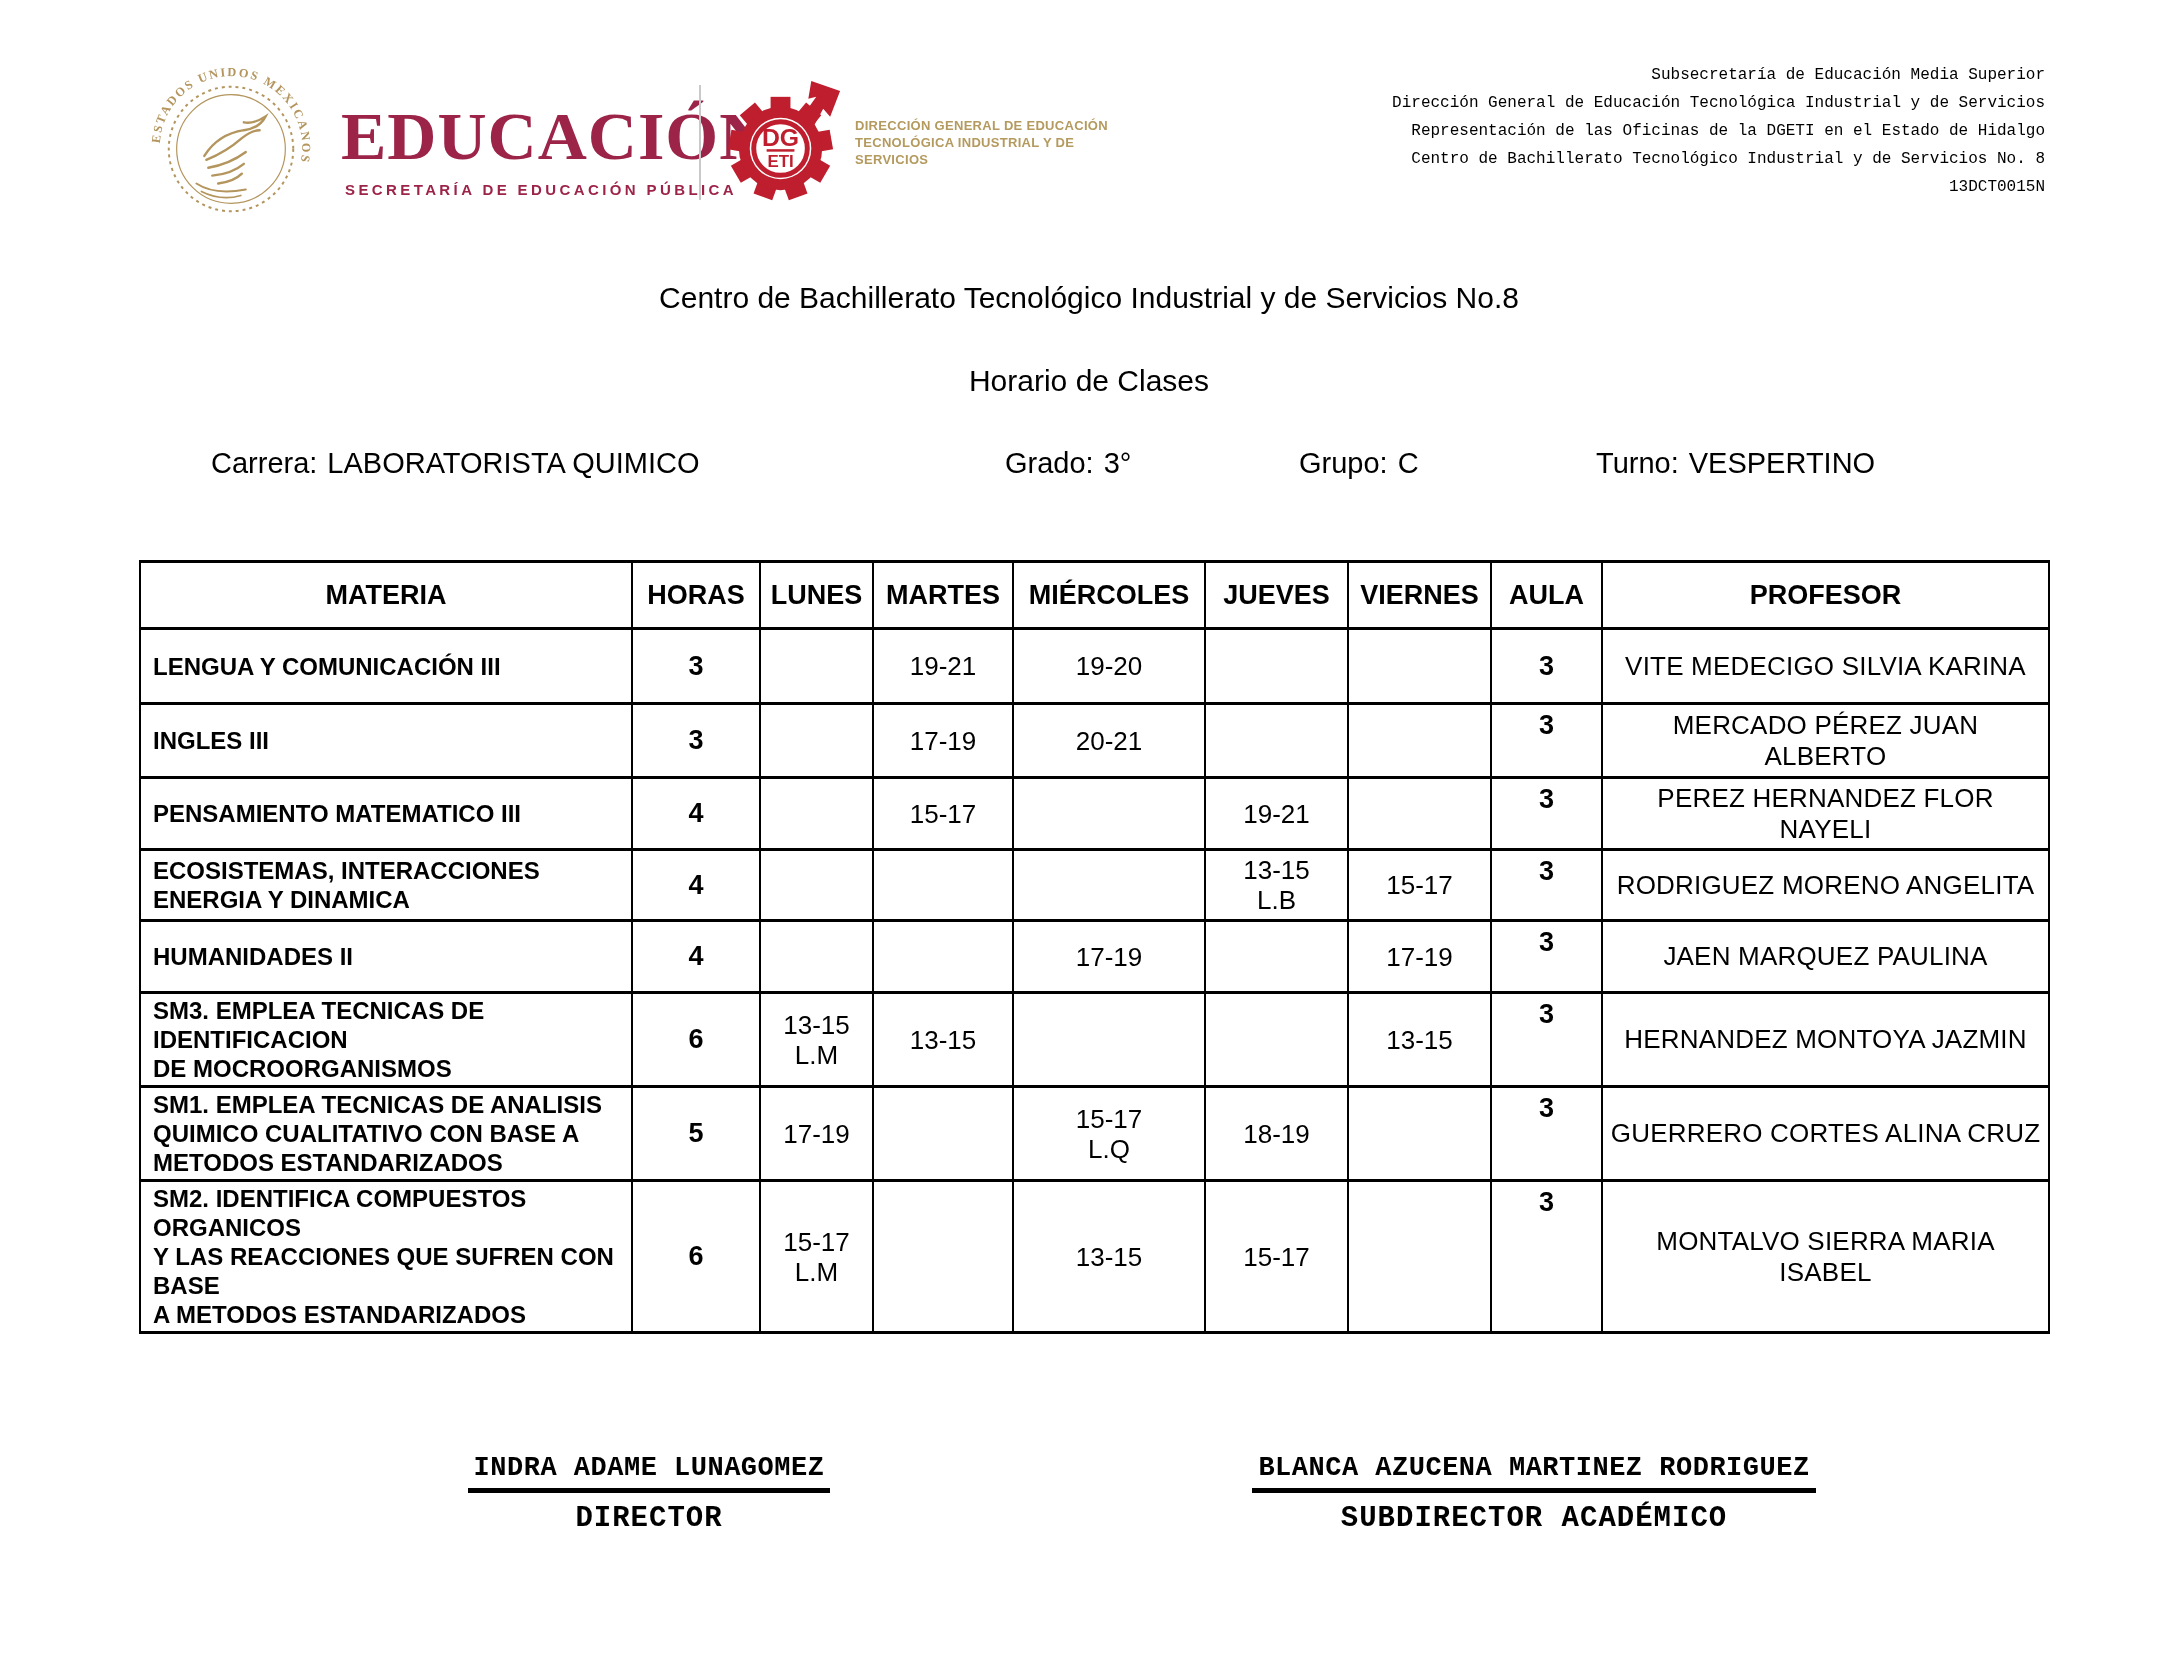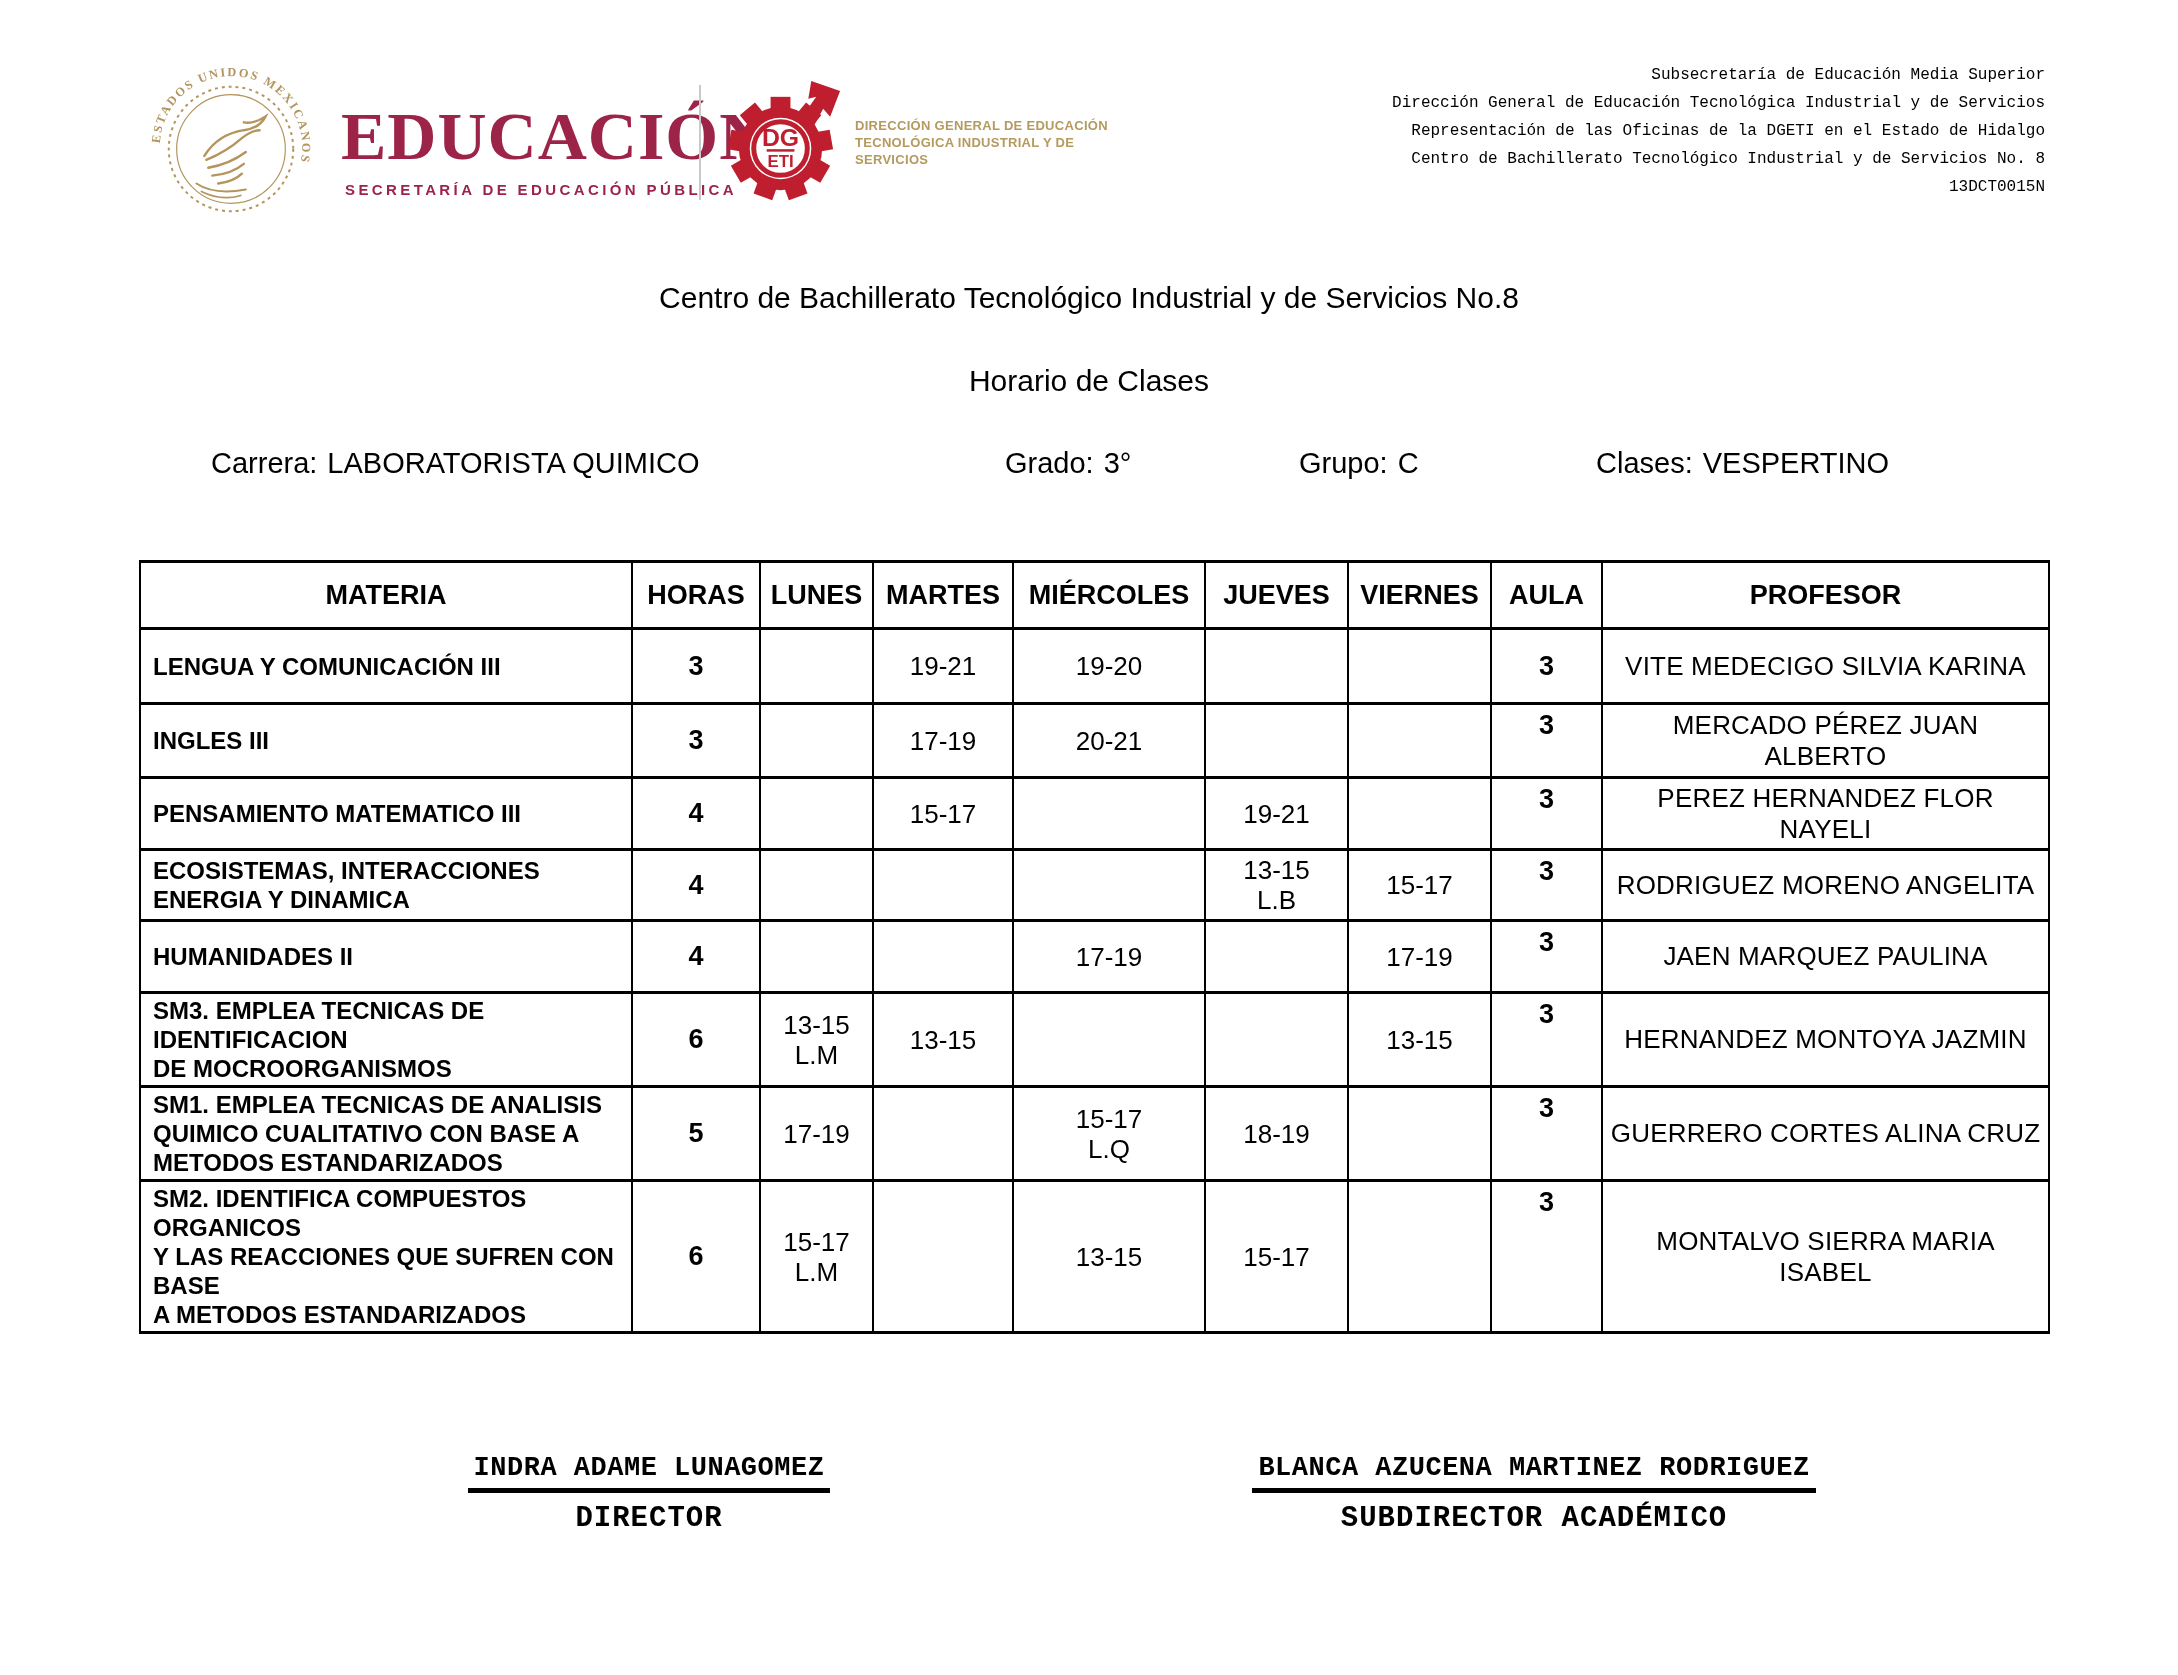--- a/index.html
+++ b/index.html
@@ -145,21 +145,21 @@
     <span class="info-item info-carrera">
       <span class="lbl">Carrera:</span><span>LABORATORISTA QUIMICO</span>
     </span>
     <span class="info-item info-grado">
       <span class="lbl">Grado:</span><span>3°</span>
     </span>
     <span class="info-item info-grupo">
       <span class="lbl">Grupo:</span><span>C</span>
     </span>
     <span class="info-item info-turno">
-      <span class="lbl">Clases:</span><span>VESPERTINO</span>
+      <span class="lbl">Turno:</span><span>VESPERTINO</span>
     </span>
   </div>
 
   <table class="sched">
     <colgroup>
       <col style="width:492px">
         <col style="width:128px">
         <col style="width:113px">
       <col style="width:140px">
         <col style="width:192px">

